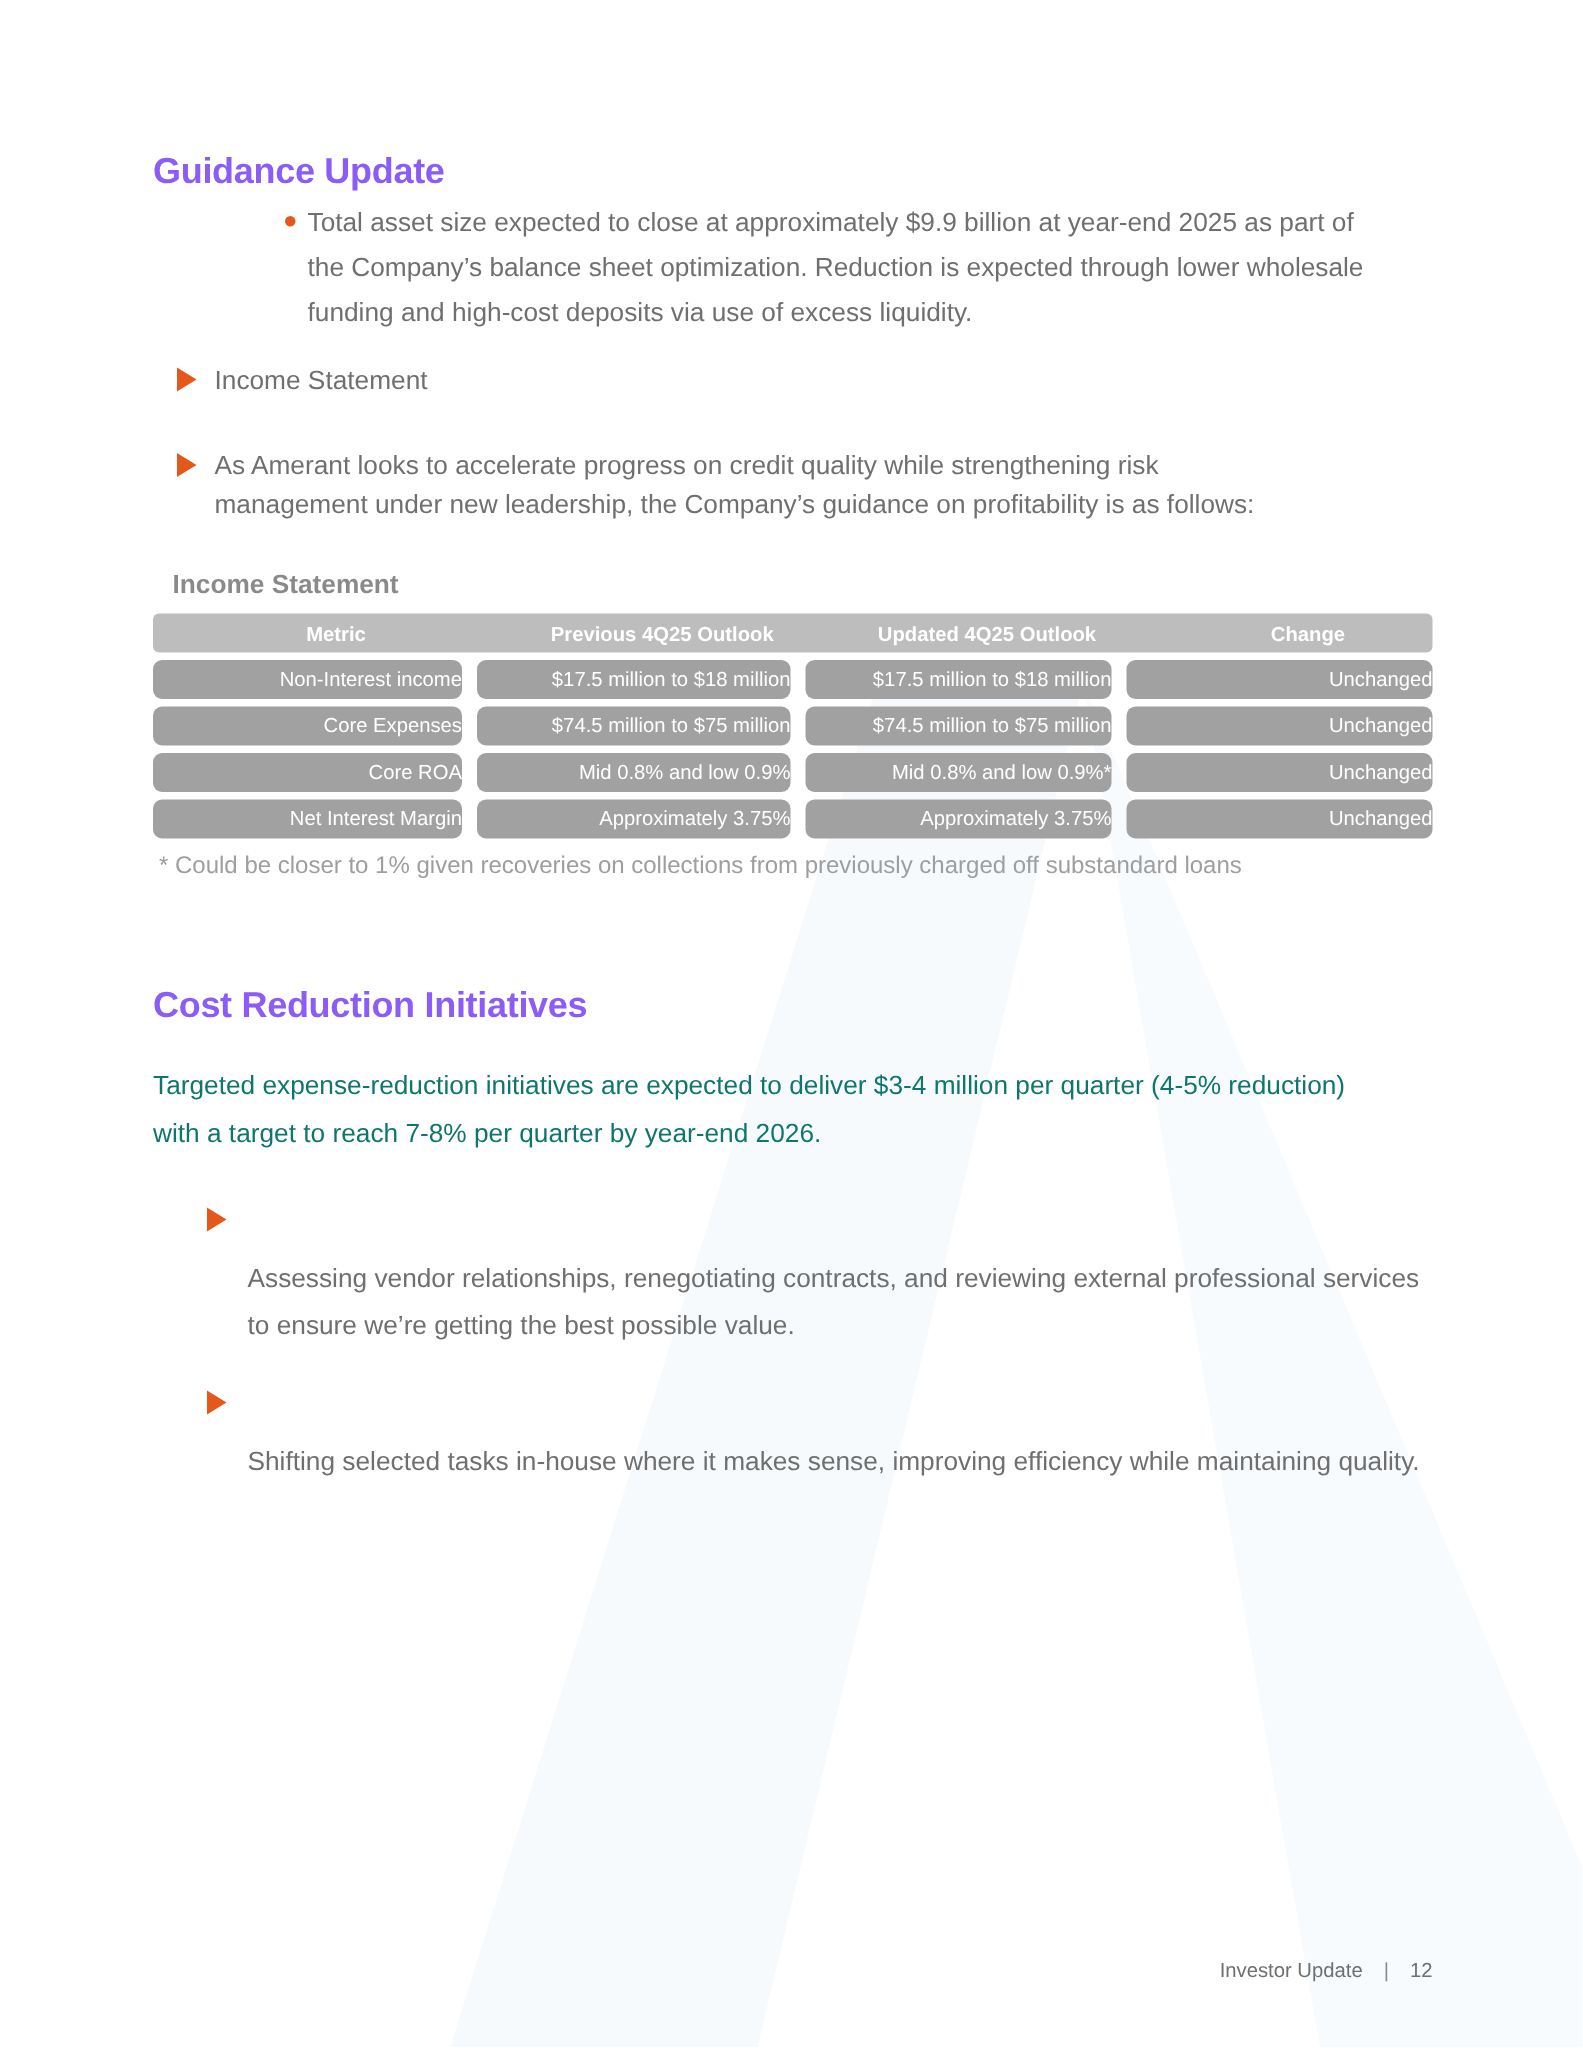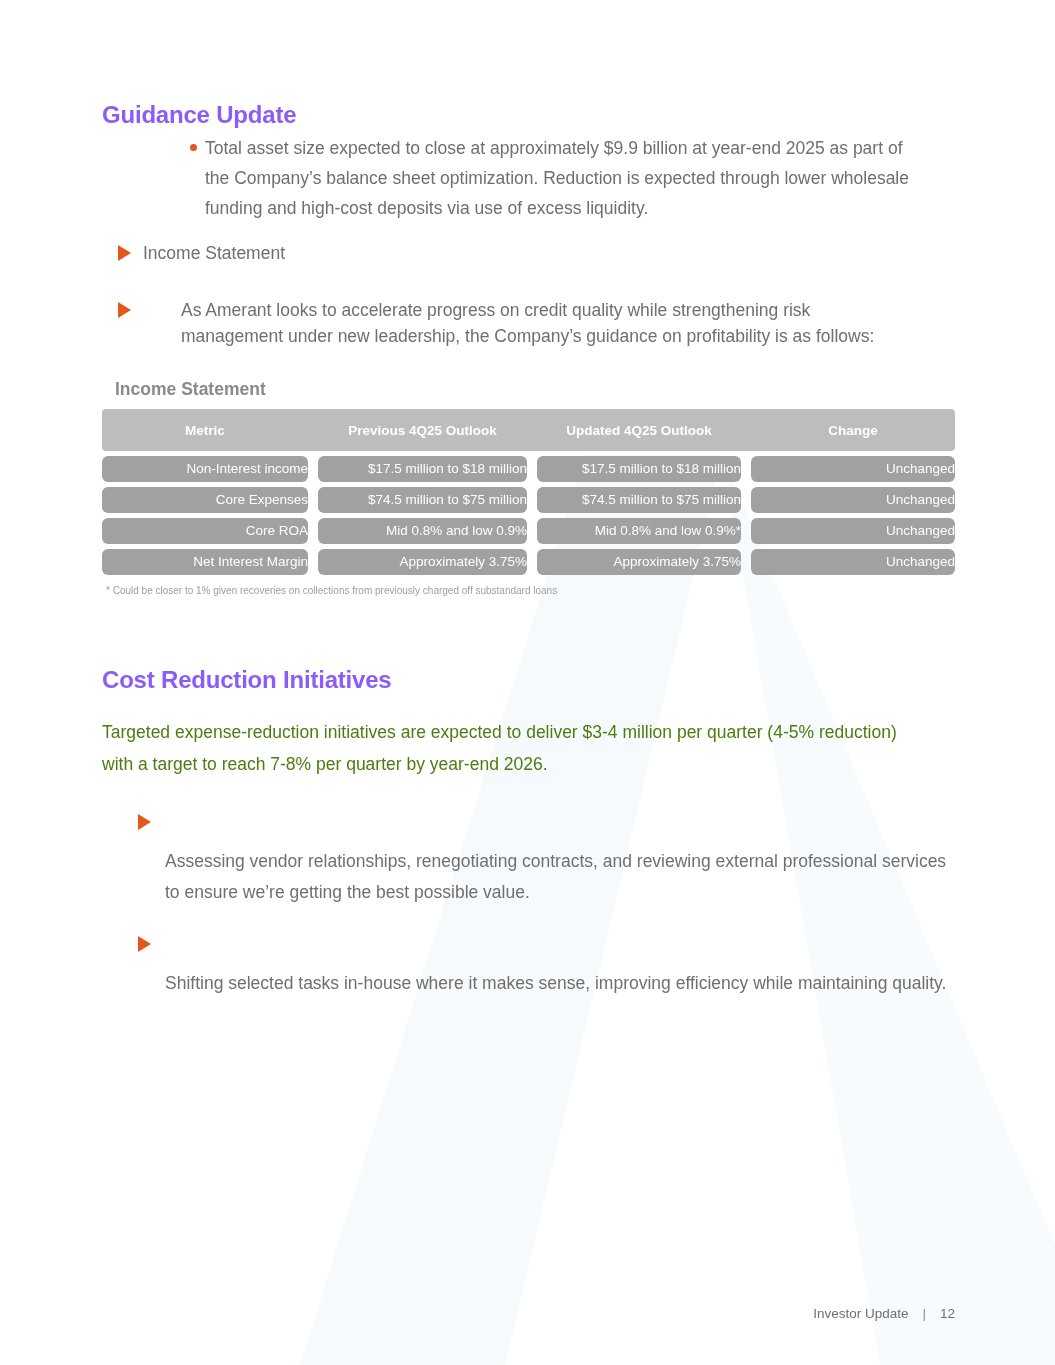--- a/index.html
+++ b/index.html
@@ -65,39 +65,40 @@
     width: 7px; height: 7px;
     border-radius: 50%;
     background: #e4581c;
     margin: 11px 8px 0 0;
   }
   .l2 .l2-text { max-width: 715px; }
 
   .mt-bs    { margin-top: 26px; }
   .mt-sub   { margin-top: 4px; }
   .mt-is    { margin-top: 17px; }
-  .mt-note  { margin-top: 31px; gap: 38px; }
+  .mt-note  { margin-top: 31px; }
 
   
   .table-wrap { margin-top: 30px; }
   .table-title {
     margin-left: 13px;
     font-size: 17.5px;
     font-weight: bold;
     color: #8a8a8a;
   }
   .gtable { margin-top: 9px; width: 853px; }
   .gtable-header {
     display: grid;
     grid-template-columns: 206px 209px 204px 204px;
     column-gap: 10px;
     background: #bdbdbd;
     border-radius: 4px;
-    height: 42px;
+    height: 26px;
     align-items: center;
+    padding-left: 19px;
   }
   .gtable-header .hcell {
     text-align: center;
     color: #ffffff;
     font-weight: bold;
     font-size: 13.5px;
   }
   .gtable-row {
     display: grid;
     grid-template-columns: 206px 209px 204px 204px;
@@ -111,30 +112,30 @@
     line-height: 26px;
     text-align: right;
     color: #ffffff;
     font-size: 13.5px;
     white-space: nowrap;
     overflow: hidden;
   }
   .footnote {
     margin-top: 10px;
     margin-left: 4px;
-    font-size: 10px;
+    font-size: 16px;
     color: #9e9e9e;
   }
 
   .intro {
     margin-top: 22px;
     max-width: 825px;
     font-size: 17.5px;
     line-height: 32px;
-    color: #4d7c0f;
+    color: #0f766e;
   }
   .cr-l1 {
     display: flex;
     align-items: flex-start;
     margin-left: 36px;
     font-size: 17.5px;
     line-height: 31px;
     color: #6f6f6f;
   }
   .cr-l1 .arrow {

